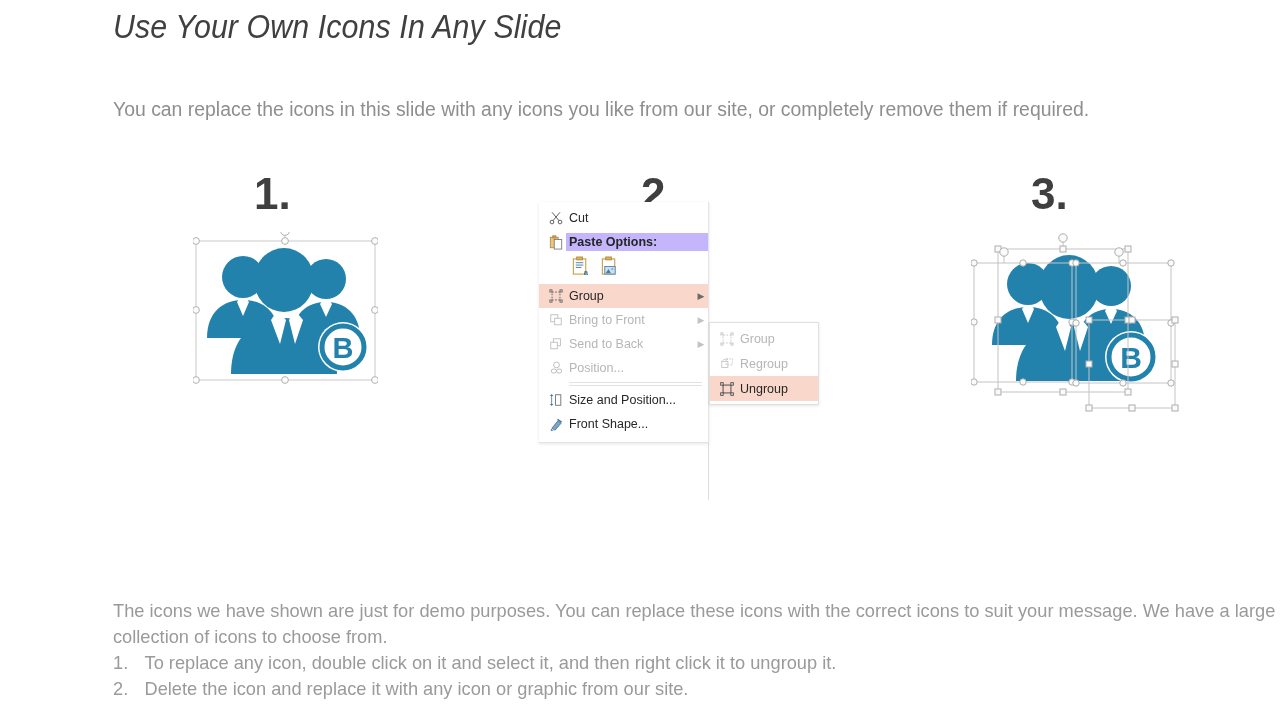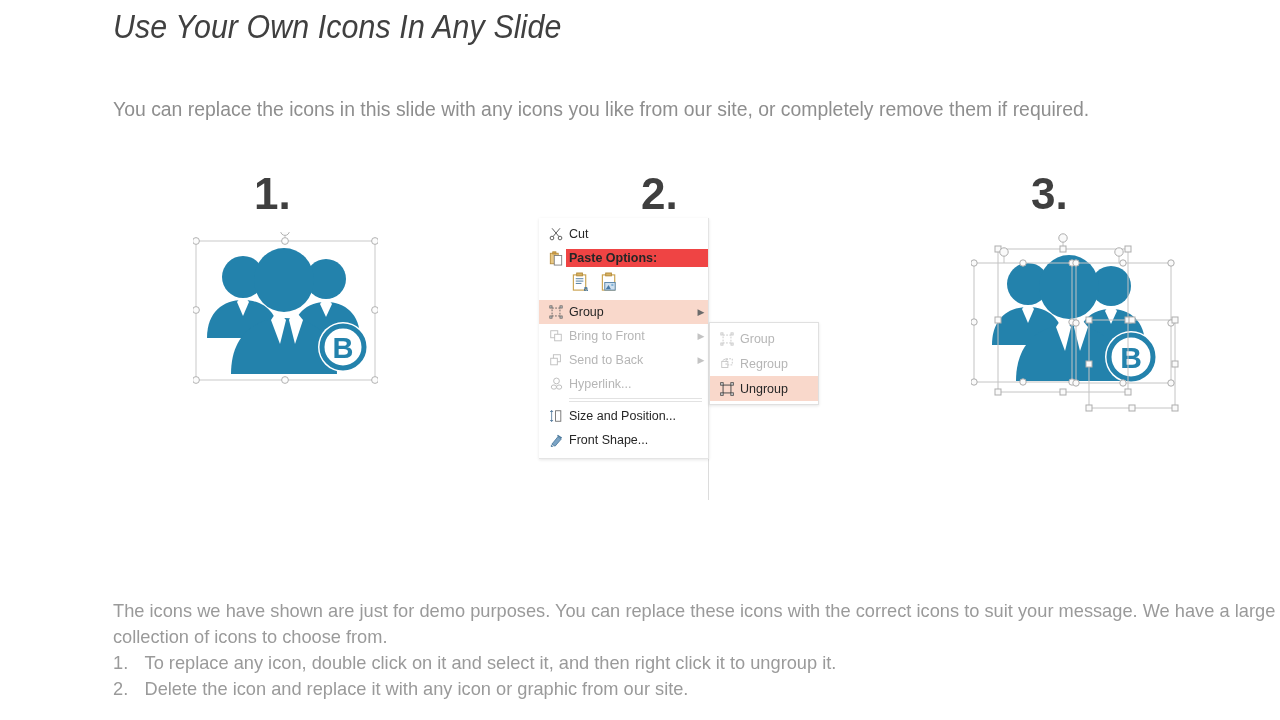--- a/index.html
+++ b/index.html
@@ -38,40 +38,40 @@
   #num2{left:600px;top:172px;}
   #num3{left:990px;top:172px;}
 
   
   .iconart{position:absolute;}
   #art1{left:152px;top:232px;width:185px;height:152px;}
   #art3{left:930px;top:232px;width:210px;height:182px;}
 
   
   .ctxmenu{
-    position:absolute;left:498px;top:218px;width:170px;
+    position:absolute;left:498px;top:202px;width:170px;
     background:#ffffff;
     border:1px solid #e4e4e4;
     border-top:none;border-left:none;
     box-shadow:0 1px 3px rgba(0,0,0,.10);
     font-size:12.5px;color:#262626;
     padding:4px 0 6px 0;
     box-sizing:border-box;
   }
   .mrow{
     position:relative;height:24px;display:flex;align-items:center;
     padding-left:4px;
   }
   .mrow .mico{width:26px;height:20px;display:flex;align-items:center;justify-content:center;flex:0 0 26px;}
   .mrow .mlbl{flex:1 1 auto;white-space:nowrap;}
   .mrow .marrow{width:14px;text-align:center;font-size:9px;color:#6b6b6b;}
   .mrow.disabled .mlbl{color:#b6b6b6;}
   .mrow.disabled .marrow{color:#c3c3c3;}
   .mrow.hl{background:#f9d8cb;}
-  .mrow.greyhl .mlbl{background:#ef4444;display:block;padding:2px 0 2px 3px;margin-left:-3px;}
+  .mrow.greyhl .mlbl{background:#c4b5fd;display:block;padding:2px 0 2px 3px;margin-left:-3px;}
   .sepfull{height:1px;background:#e2e2e2;margin:2px 6px 2px 30px;}
   .pasteicons{display:flex;gap:10px;padding:2px 0 4px 32px;}
   .divider-vert{
     position:absolute;left:667px;top:218px;width:1px;height:282px;background:#dcdcdc;
   }
 
   
   .submenu{
     position:absolute;left:668px;top:322px;width:110px;
     background:#ffffff;border:1px solid #e0e0e0;
@@ -311,21 +311,21 @@
     <div class="mrow disabled">
       <span class="mico">
         <svg width="15" height="14" viewBox="0 0 16 16">
             <g stroke="#bcbcbc" fill="none" stroke-width="1.1">
               <circle cx="8" cy="4.5" r="3.3"></circle>
               <ellipse cx="5" cy="11.5" rx="3" ry="2.4"></ellipse>
               <ellipse cx="11" cy="11.5" rx="3" ry="2.4"></ellipse>
             </g>
           </svg>
       </span>
-      <span class="mlbl">Hyperlink...</span>
+      <span class="mlbl">Position...</span>
     </div>
 
     <div class="sepfull"></div>
 
 
     <div class="sepfull"></div>
 
     <div class="mrow">
       <span class="mico">
         <svg width="14" height="14" viewBox="0 0 16 16">

